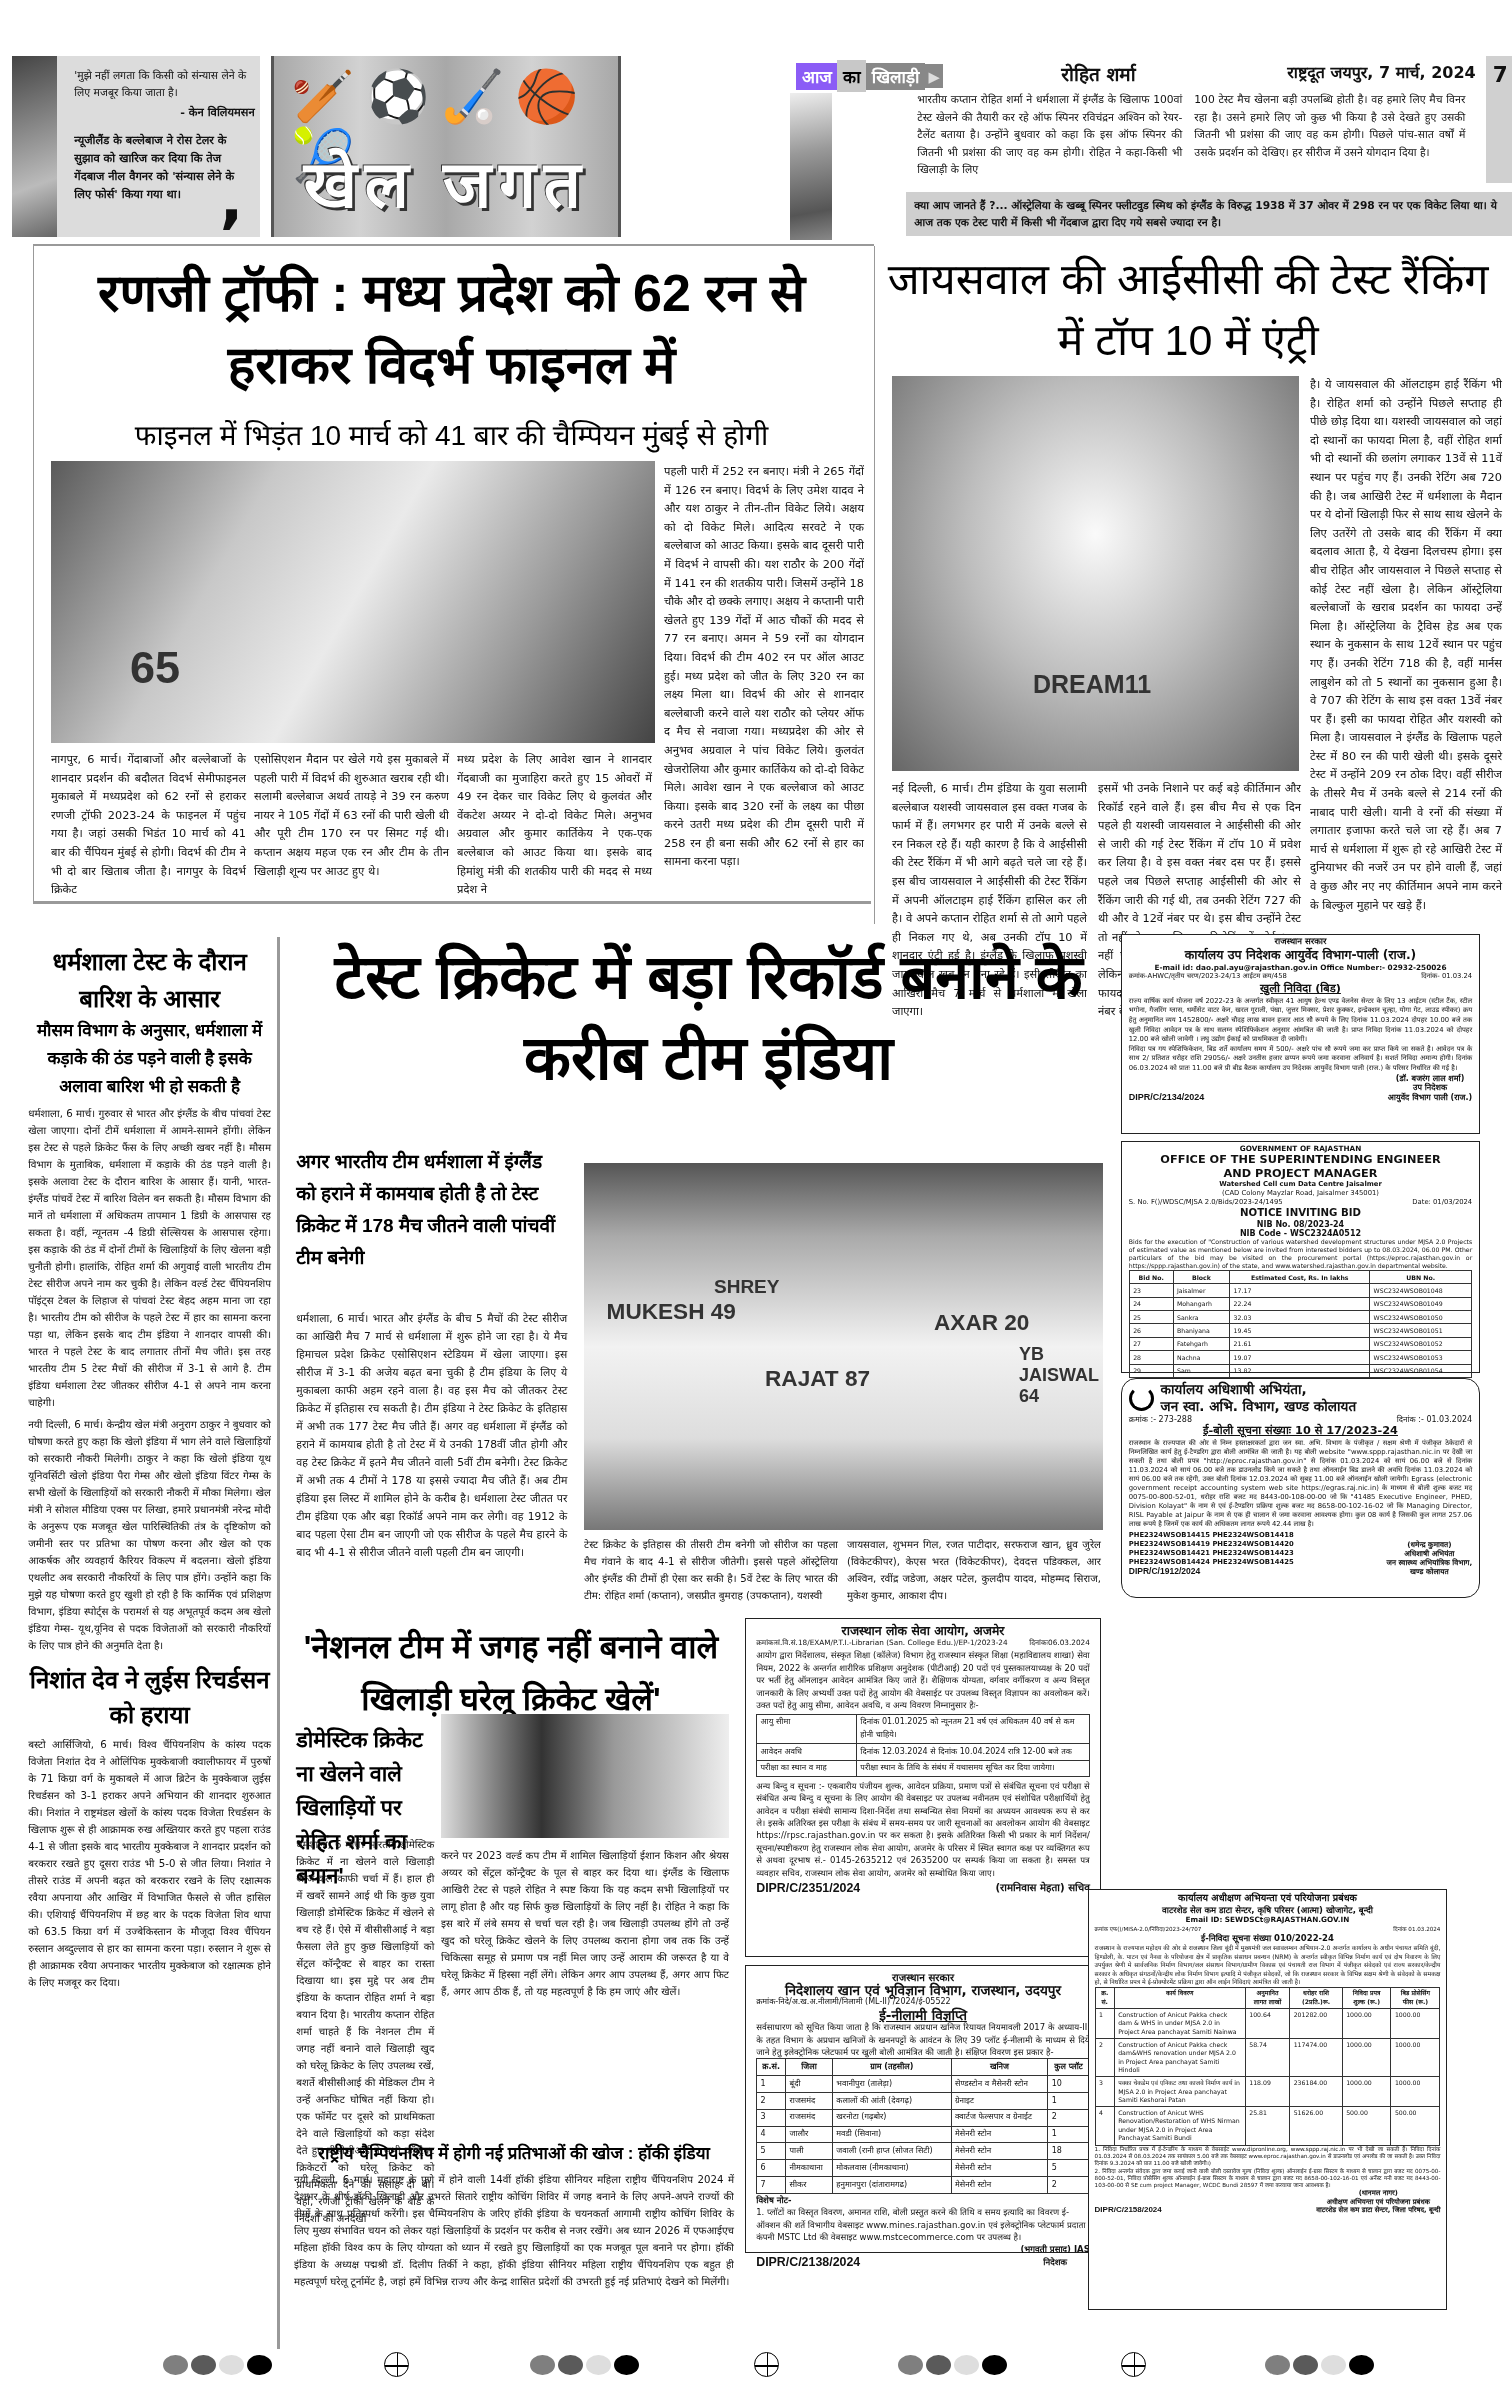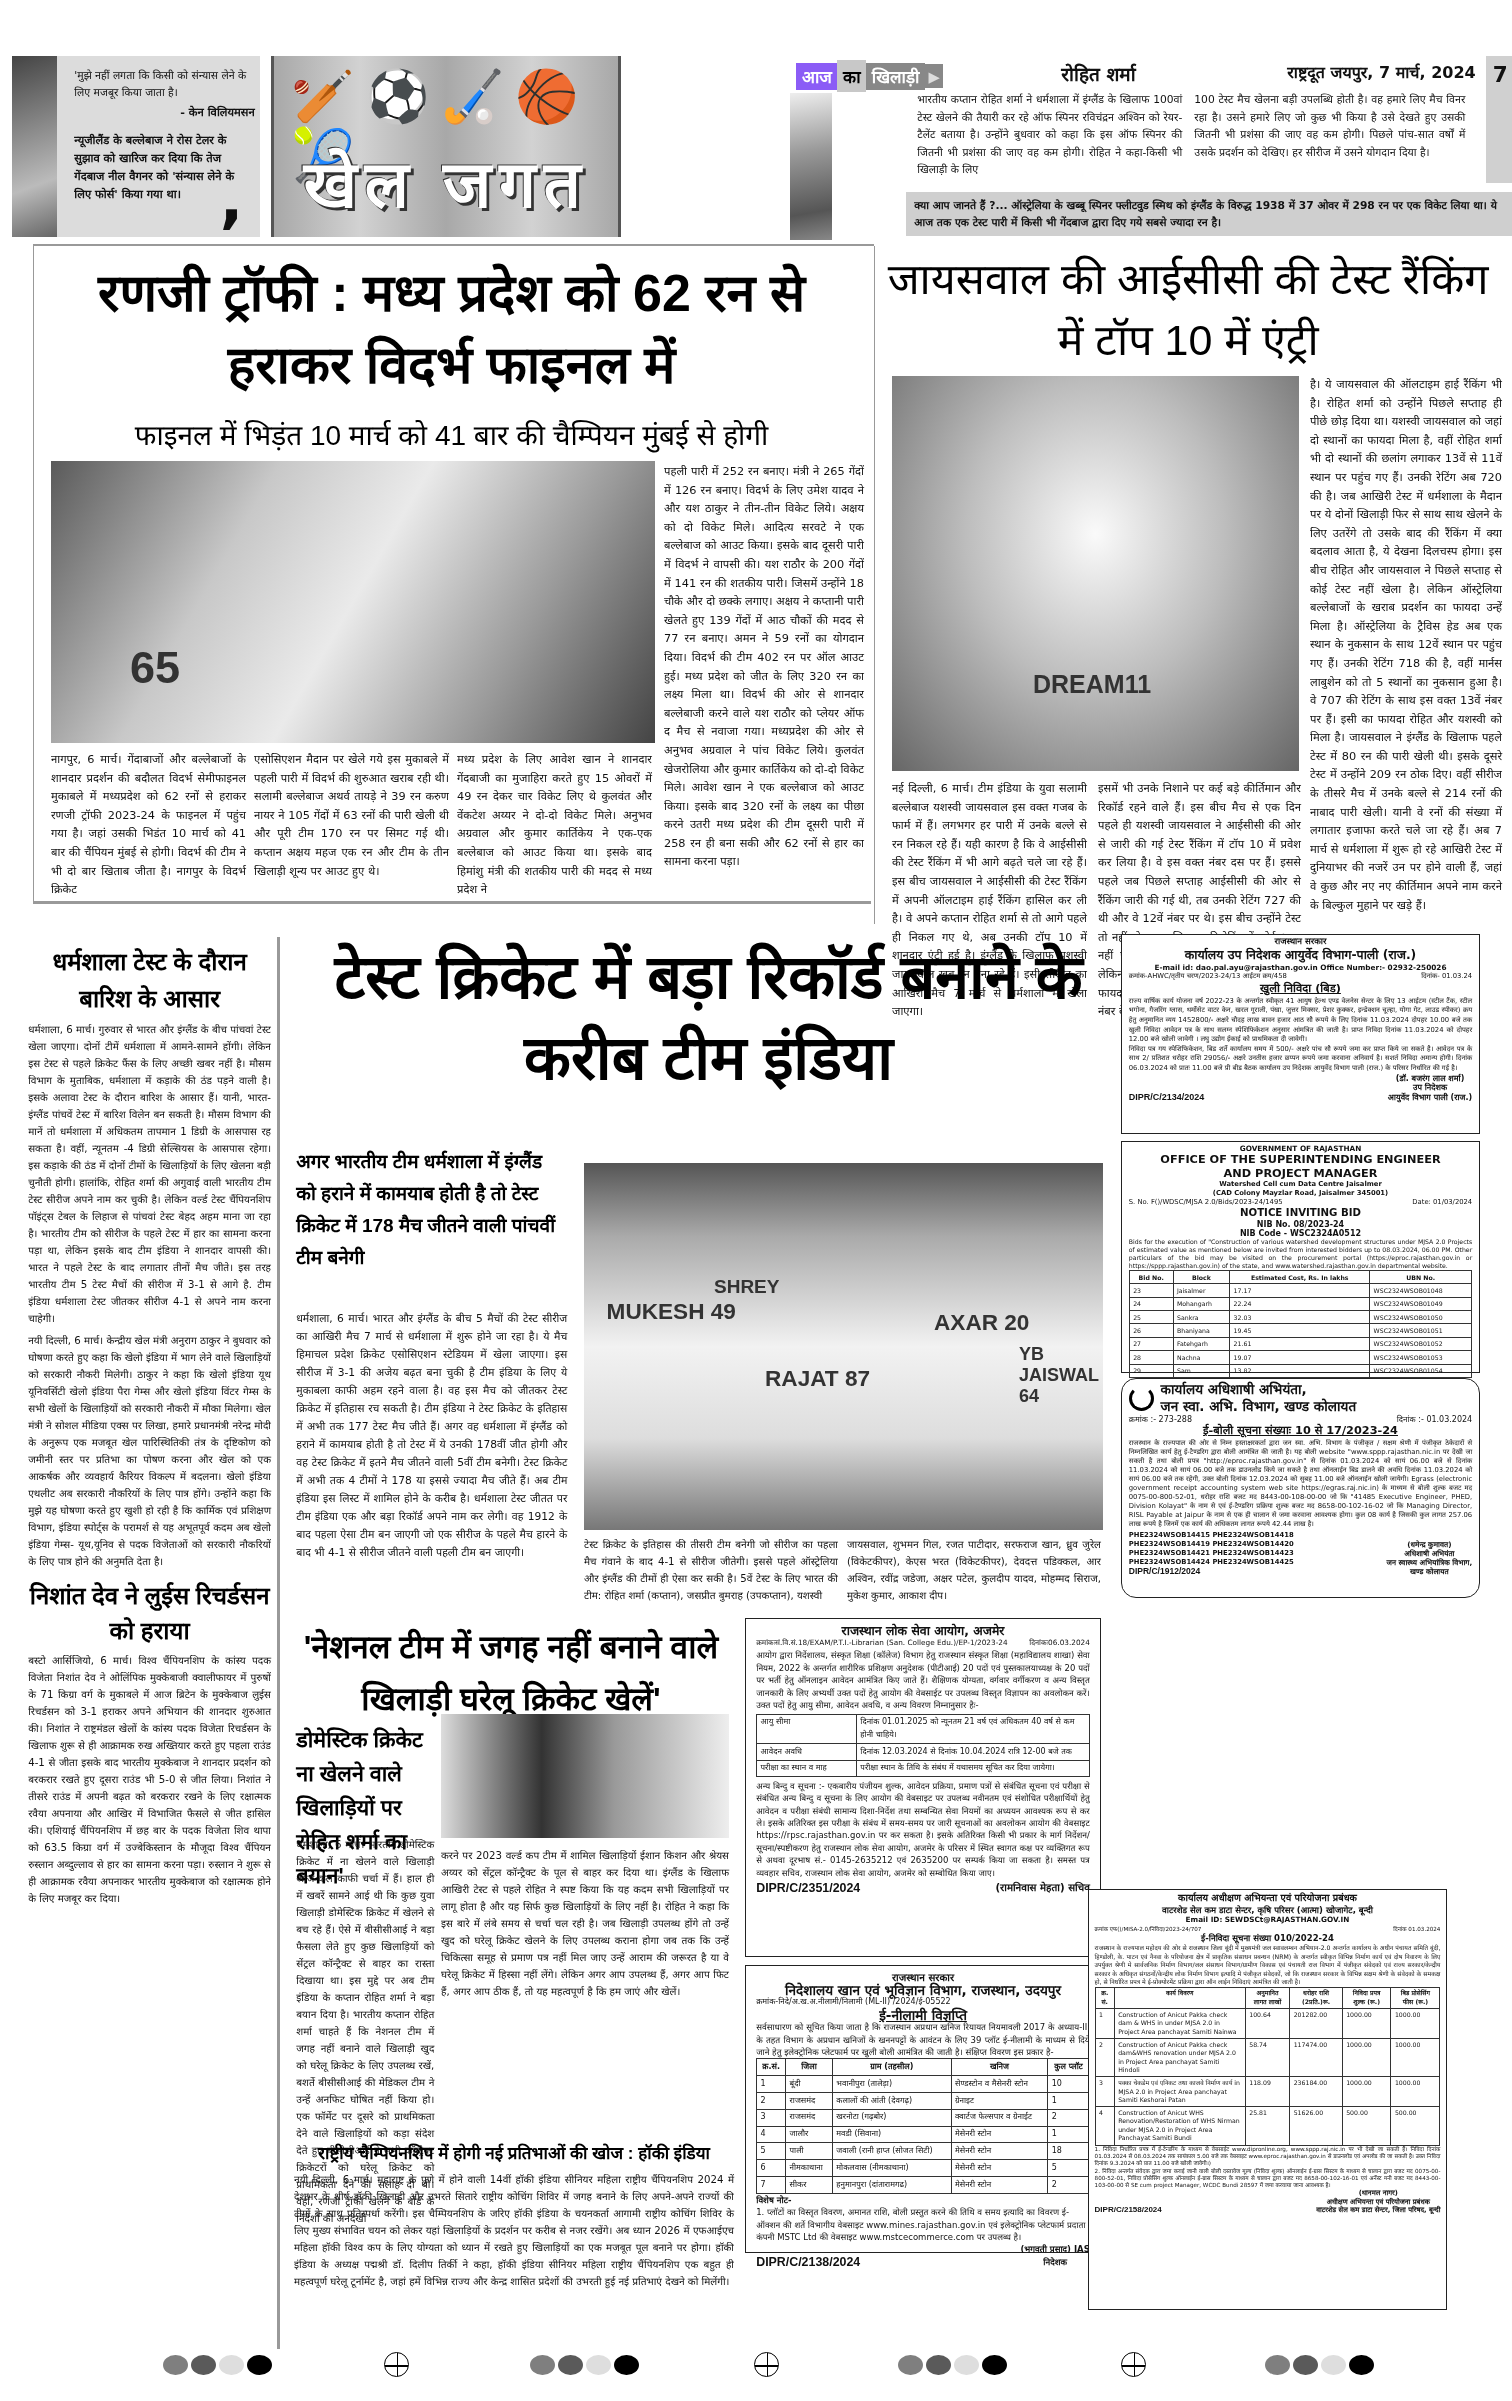--- a/index.html
+++ b/index.html
@@ -72,20 +72,21 @@
   <div class="photo" style="left:17px;top:130px;width:407px;height:395px;background:radial-gradient(ellipse at 50% 40%,#fafafa 0%,#bdbdbd 45%,#666 100%);">
     <div class="lbl" style="left:141px;top:294px;font-size:25px;">DREAM11</div>
   </div>
   <div class="abs body-text" style="left:435px;top:130px;width:192px;font-size:11.3px;line-height:18.6px;">है। ये जायसवाल की ऑलटाइम हाई रैंकिंग भी है। रोहित शर्मा को उन्होंने पिछले सप्ताह ही पीछे छोड़ दिया था। यशस्वी जायसवाल को जहां दो स्थानों का फायदा मिला है, वहीं रोहित शर्मा भी दो स्थानों की छलांग लगाकर 13वें से 11वें स्थान पर पहुंच गए हैं। उनकी रेटिंग अब 720 की है। जब आखिरी टेस्ट में धर्मशाला के मैदान पर ये दोनों खिलाड़ी फिर से साथ साथ खेलने के लिए उतरेंगे तो उसके बाद की रैंकिंग में क्या बदलाव आता है, ये देखना दिलचस्प होगा। इस बीच रोहित और जायसवाल ने पिछले सप्ताह से कोई टेस्ट नहीं खेला है। लेकिन ऑस्ट्रेलिया बल्लेबाजों के खराब प्रदर्शन का फायदा उन्हें मिला है। ऑस्ट्रेलिया के ट्रैविस हेड अब एक स्थान के नुकसान के साथ 12वें स्थान पर पहुंच गए हैं। उनकी रेटिंग 718 की है, वहीं मार्नस लाबुशेन को तो 5 स्थानों का नुकसान हुआ है। वे 707 की रेटिंग के साथ इस वक्त 13वें नंबर पर हैं। इसी का फायदा रोहित और यशस्वी को मिला है। जायसवाल ने इंग्लैंड के खिलाफ पहले टेस्ट में 80 रन की पारी खेली थी। इसके दूसरे टेस्ट में उन्होंने 209 रन ठोक दिए। वहीं सीरीज के तीसरे मैच में उनके बल्ले से 214 रनों की नाबाद पारी खेली। यानी वे रनों की संख्या में लगातार इजाफा करते चले जा रहे हैं। अब 7 मार्च से धर्मशाला में शुरू हो रहे आखिरी टेस्ट में दुनियाभर की नजरें उन पर होने वाली हैं, जहां वे कुछ और नए नए कीर्तिमान अपने नाम करने के बिल्कुल मुहाने पर खड़े हैं।</div>
   <div class="abs body-text" style="left:17px;top:534px;width:195px;font-size:11.3px;line-height:18.6px;">नई दिल्ली, 6 मार्च। टीम इंडिया के युवा सलामी बल्लेबाज यशस्वी जायसवाल इस वक्त गजब के फार्म में हैं। लगभगर हर पारी में उनके बल्ले से रन निकल रहे हैं। यही कारण है कि वे आईसीसी की टेस्ट रैंकिंग में भी आगे बढ़ते चले जा रहे हैं। इस बीच जायसवाल ने आईसीसी की टेस्ट रैंकिंग में अपनी ऑलटाइम हाई रैंकिंग हासिल कर ली है। वे अपने कप्तान रोहित शर्मा से तो आगे पहले ही निकल गए थे, अब उनकी टॉप 10 में शानदार एंट्री हुई है। इंग्लैंड के खिलाफ यशस्वी जायसवाल खूब रन बना रहे हैं। इसी सीरीज का आखिरी मैच 7 मार्च से धर्मशाला में खेला जाएगा।</div>
   <div class="abs body-text" style="left:223px;top:534px;width:203px;font-size:11.3px;line-height:18.6px;">इसमें भी उनके निशाने पर कई बड़े कीर्तिमान और रिकॉर्ड रहने वाले हैं। इस बीच मैच से एक दिन पहले ही यशस्वी जायसवाल ने आईसीसी की ओर से जारी की गई टेस्ट रैंकिंग में टॉप 10 में प्रवेश कर लिया है। वे इस वक्त नंबर दस पर हैं। इससे पहले जब पिछले सप्ताह आईसीसी की ओर से रैंकिंग जारी की गई थी, तब उनकी रेटिंग 727 की थी और वे 12वें नंबर पर थे। इस बीच उन्होंने टेस्ट तो नहीं खेला, इसलिए उनकी रेटिंग में कोई असर नहीं पड़ा है। यानी वो अभी भी 727 की है, लेकिन बाकी बल्लेबाजों के खराब प्रदर्शन का फायदा जायसवाल को मिला है और वे सीधे दसवें नंबर के खिलाड़ी बन गए</div>
 </div>
 
 <div class="abs" style="left:22.6px;top:937px;width:257px;height:1412px;border-right:3.4px solid #999;">
   <div class="headline" style="font-size:24px;line-height:37px;padding:5.6px 5.6px 0;">धर्मशाला टेस्ट के दौरान बारिश के आसार</div>
+  <div class="headline" style="font-size:17px;line-height:28px;padding:0 5.6px;">मौसम विभाग के अनुसार, धर्मशाला में कड़ाके की ठंड पड़ने वाली है इसके अलावा बारिश भी हो सकती है</div>
   <div class="body-text" style="font-size:10.2px;line-height:17px;padding:4.5px 5.6px 0;">धर्मशाला, 6 मार्च। गुरुवार से भारत और इंग्लैंड के बीच पांचवां टेस्ट खेला जाएगा। दोनों टीमें धर्मशाला में आमने-सामने होंगी। लेकिन इस टेस्ट से पहले क्रिकेट फैंस के लिए अच्छी खबर नहीं है। मौसम विभाग के मुताबिक, धर्मशाला में कड़ाके की ठंड पड़ने वाली है। इसके अलावा टेस्ट के दौरान बारिश के आसार हैं। यानी, भारत-इंग्लैंड पांचवें टेस्ट में बारिश विलेन बन सकती है। मौसम विभाग की मानें तो धर्मशाला में अधिकतम तापमान 1 डिग्री के आसपास रह सकता है। वहीं, न्यूनतम -4 डिग्री सेल्सियस के आसपास रहेगा। इस कड़ाके की ठंड में दोनों टीमों के खिलाड़ियों के लिए खेलना बड़ी चुनौती होगी। हालांकि, रोहित शर्मा की अगुवाई वाली भारतीय टीम टेस्ट सीरीज अपने नाम कर चुकी है। लेकिन वर्ल्ड टेस्ट चैंपियनशिप पॉइंट्स टेबल के लिहाज से पांचवां टेस्ट बेहद अहम माना जा रहा है। भारतीय टीम को सीरीज के पहले टेस्ट में हार का सामना करना पड़ा था, लेकिन इसके बाद टीम इंडिया ने शानदार वापसी की। भारत ने पहले टेस्ट के बाद लगातार तीनों मैच जीते। इस तरह भारतीय टीम 5 टेस्ट मैचों की सीरीज में 3-1 से आगे है. टीम इंडिया धर्मशाला टेस्ट जीतकर सीरीज 4-1 से अपने नाम करना चाहेगी।</div>
   <div class="body-text" style="font-size:10.2px;line-height:17px;padding:4.5px 5.6px 0;">नयी दिल्ली, 6 मार्च। केन्द्रीय खेल मंत्री अनुराग ठाकुर ने बुधवार को घोषणा करते हुए कहा कि खेलो इंडिया में भाग लेने वाले खिलाड़ियों को सरकारी नौकरी मिलेगी। ठाकुर ने कहा कि खेलो इंडिया यूथ यूनिवर्सिटी खेलो इंडिया पैरा गेम्स और खेलो इंडिया विंटर गेम्स के सभी खेलों के खिलाड़ियों को सरकारी नौकरी में मौका मिलेगा। खेल मंत्री ने सोशल मीडिया एक्स पर लिखा, हमारे प्रधानमंत्री नरेन्द्र मोदी के अनुरूप एक मजबूत खेल पारिस्थितिकी तंत्र के दृष्टिकोण को जमीनी स्तर पर प्रतिभा का पोषण करना और खेल को एक आकर्षक और व्यवहार्य कैरियर विकल्प में बदलना। खेलो इंडिया एथलीट अब सरकारी नौकरियों के लिए पात्र होंगे। उन्होंने कहा कि मुझे यह घोषणा करते हुए खुशी हो रही है कि कार्मिक एवं प्रशिक्षण विभाग, इंडिया स्पोर्ट्स के परामर्श से यह अभूतपूर्व कदम अब खेलो इंडिया गेम्स- यूथ,यूनिव से पदक विजेताओं को सरकारी नौकरियों के लिए पात्र होने की अनुमति देता है।</div>
   <div class="headline" style="font-size:24px;line-height:35px;padding:8px 5.6px 0;">निशांत देव ने लुईस रिचर्डसन को हराया</div>
   <div class="body-text" style="font-size:10.2px;line-height:17px;padding:4.5px 5.6px 0;">बस्टो आर्सिजियो, 6 मार्च। विश्व चैंपियनशिप के कांस्य पदक विजेता निशांत देव ने ओलिंपिक मुक्केबाजी क्वालीफायर में पुरुषों के 71 किग्रा वर्ग के मुकाबले में आज ब्रिटेन के मुक्केबाज लुईस रिचर्डसन को 3-1 हराकर अपने अभियान की शानदार शुरुआत की। निशांत ने राष्ट्रमंडल खेलों के कांस्य पदक विजेता रिचर्डसन के खिलाफ शुरू से ही आक्रामक रुख अख्तियार करते हुए पहला राउंड 4-1 से जीता इसके बाद भारतीय मुक्केबाज ने शानदार प्रदर्शन को बरकरार रखते हुए दूसरा राउंड भी 5-0 से जीत लिया। निशांत ने तीसरे राउंड में अपनी बढ़त को बरकरार रखने के लिए रक्षात्मक रवैया अपनाया और आखिर में विभाजित फैसले से जीत हासिल की। एशियाई चैंपियनशिप में छह बार के पदक विजेता शिव थापा को 63.5 किग्रा वर्ग में उज्बेकिस्तान के मौजूदा विश्व चैंपियन रुस्लान अब्दुल्लाव से हार का सामना करना पड़ा। रुस्लान ने शुरू से ही आक्रामक रवैया अपनाकर भारतीय मुक्केबाज को रक्षात्मक होने के लिए मजबूर कर दिया।</div>
 </div>
 
 <div class="abs" style="left:285px;top:937px;width:819px;height:700px;">
   <div class="headline" style="position:absolute;left:34px;top:0;width:779px;font-size:61px;line-height:81px;">टेस्ट क्रिकेट में बड़ा रिकॉर्ड बनाने के करीब टीम इंडिया</div>
   <div class="abs headline" style="left:11.3px;top:209px;width:265px;text-align:left;font-size:19px;line-height:32px;">अगर भारतीय टीम धर्मशाला में इंग्लैंड को हराने में कामयाब होती है तो टेस्ट क्रिकेट में 178 मैच जीतने वाली पांचवीं टीम बनेगी</div>
   <div class="abs body-text" style="left:11.3px;top:373px;width:271px;font-size:10.7px;line-height:18px;">धर्मशाला, 6 मार्च। भारत और इंग्लैंड के बीच 5 मैचों की टेस्ट सीरीज का आखिरी मैच 7 मार्च से धर्मशाला में शुरू होने जा रहा है। ये मैच हिमाचल प्रदेश क्रिकेट एसोसिएशन स्टेडियम में खेला जाएगा। इस सीरीज में 3-1 की अजेय बढ़त बना चुकी है टीम इंडिया के लिए ये मुकाबला काफी अहम रहने वाला है। वह इस मैच को जीतकर टेस्ट क्रिकेट में इतिहास रच सकती है। टीम इंडिया ने टेस्ट क्रिकेट के इतिहास में अभी तक 177 टेस्ट मैच जीते हैं। अगर वह धर्मशाला में इंग्लैंड को हराने में कामयाब होती है तो टेस्ट में ये उनकी 178वीं जीत होगी और वह टेस्ट क्रिकेट में इतने मैच जीतने वाली 5वीं टीम बनेगी। टेस्ट क्रिकेट में अभी तक 4 टीमों ने 178 या इससे ज्यादा मैच जीते हैं। अब टीम इंडिया इस लिस्ट में शामिल होने के करीब है। धर्मशाला टेस्ट जीतत पर टीम इंडिया एक और बड़ा रिकॉर्ड अपने नाम कर लेगी। वह 1912 के बाद पहला ऐसा टीम बन जाएगी जो एक सीरीज के पहले मैच हारने के बाद भी 4-1 से सीरीज जीतने वाली पहली टीम बन जाएगी।</div>
@@ -239,21 +240,21 @@
       <div>आयुर्वेद विभाग पाली (राज.)</div>
     </span>
   </div>
 </div>
 
 <div class="ad-box" style="left:1121px;top:1141px;width:359px;height:232px;font-size:6.8px;line-height:9px;padding:2.3px 6.8px;">
   <div class="c" style="font-weight:bold;font-size:7.3px;">GOVERNMENT OF RAJASTHAN</div>
   <div class="c" style="font-weight:bold;font-size:11.3px;line-height:13.6px;">OFFICE OF THE SUPERINTENDING ENGINEER</div>
   <div class="c" style="font-weight:bold;font-size:11.3px;line-height:13.6px;">AND PROJECT MANAGER</div>
   <div class="c" style="font-weight:bold;">Watershed Cell cum Data Centre Jaisalmer</div>
-  <div class="c" style="font-weight:bold;">(CAD Colony Mayzlar Road, Jaisalmer 345001)</div>
+  <div class="c" style="font-weight:normal;">(CAD Colony Mayzlar Road, Jaisalmer 345001)</div>
   <div style="display:flex;justify-content:space-between;">
     <span>S. No. F()/WDSC/MJSA 2.0/Bids/2023-24/1495</span>
     <span>Date: 01/03/2024</span>
   </div>
   <div class="c" style="font-weight:bold;font-size:10.2px;line-height:12.4px;">NOTICE INVITING BID</div>
   <div class="c" style="font-weight:bold;font-size:8px;">NIB No. 08/2023-24</div>
   <div class="c" style="font-weight:bold;font-size:8px;">NIB Code - WSC2324A0512</div>
   <div style="text-align:justify;font-size:6.2px;line-height:8px;">Bids for the execution of "Construction of various watershed development structures under MJSA 2.0 Projects of estimated value as mentioned below are invited from interested bidders up to 08.03.2024, 06.00 PM. Other particulars of the bid may be visited on the procurement portal (https://eproc.rajasthan.gov.in or https://sppp.rajasthan.gov.in) of the state, and www.watershed.rajasthan.gov.in departmental website.</div>
   <table style="font-size:6.2px;">
     <tbody>

